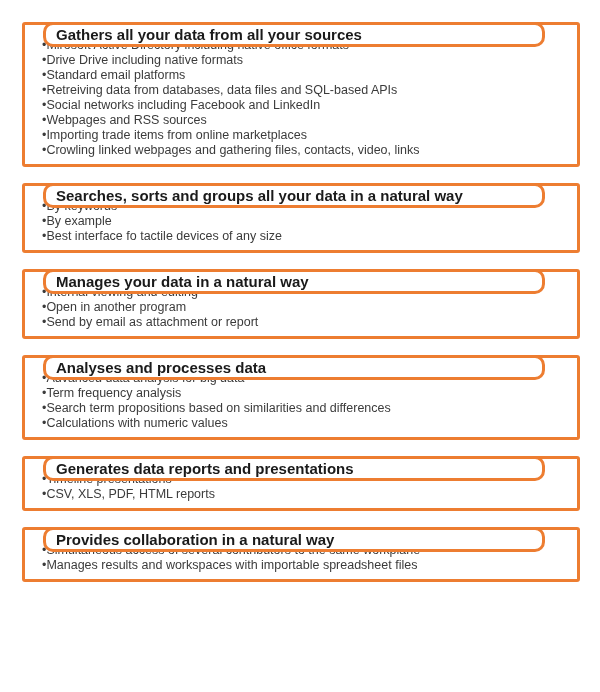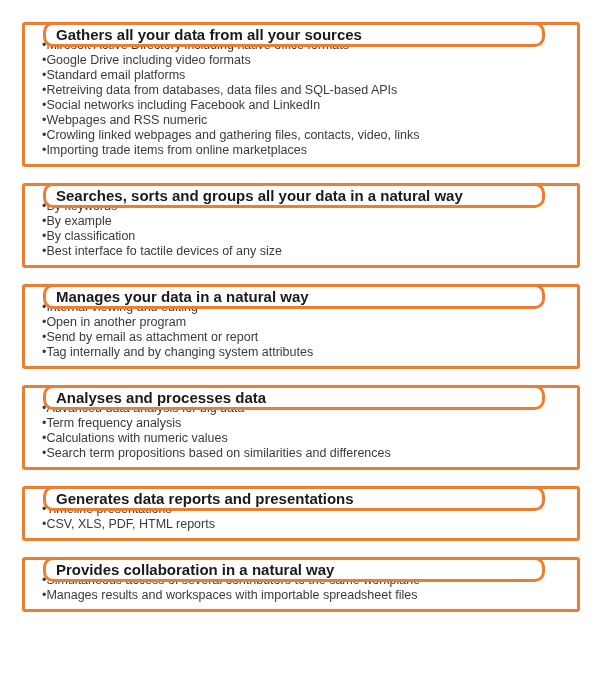--- a/index.html
+++ b/index.html
@@ -75,69 +75,67 @@
 
 <div class="page">
   <div id="sections">
   <section class="feature-section">
     <div class="title-box">
       <h2 class="section-title">Gathers all your data from all your sources</h2>
     </div>
     <div class="outer-box">
       <ul class="bullets">
             <li class="bullet">•Mirosoft Active Directory including native office formats</li>
-            <li class="bullet">•Google Drive including video formats</li>
+            <li class="bullet">•Drive Drive including native formats</li>
             <li class="bullet">•Standard email platforms</li>
             <li class="bullet">•Retreiving data from databases, data files and SQL-based APIs</li>
             <li class="bullet">•Social networks including Facebook and LinkedIn</li>
-            <li class="bullet">•Webpages and RSS numeric</li>
+            <li class="bullet">•Webpages and RSS sources</li>
+            <li class="bullet">•Importing trade items from online marketplaces</li>
             <li class="bullet">•Crowling linked webpages and gathering files, contacts, video, links</li>
-            <li class="bullet">•Importing trade items from online marketplaces</li>
           </ul>
     </div>
   </section>
 
   <section class="feature-section">
     <div class="title-box">
       <h2 class="section-title">Searches, sorts and groups all your data in a natural way</h2>
     </div>
     <div class="outer-box">
       <ul class="bullets">
             <li class="bullet">•By keywords</li>
             <li class="bullet">•By example</li>
-            <li class="bullet">•By classification</li>
             <li class="bullet">•Best interface fo tactile devices of any size</li>
           </ul>
     </div>
   </section>
 
   <section class="feature-section">
     <div class="title-box">
       <h2 class="section-title">Manages your data in a natural way</h2>
     </div>
     <div class="outer-box">
       <ul class="bullets">
             <li class="bullet">•Internal viewing and editing</li>
             <li class="bullet">•Open in another program</li>
             <li class="bullet">•Send by email as attachment or report</li>
-            <li class="bullet">•Tag internally and by changing system attributes</li>
           </ul>
     </div>
   </section>
 
   <section class="feature-section">
     <div class="title-box">
       <h2 class="section-title">Analyses and processes data</h2>
     </div>
     <div class="outer-box">
       <ul class="bullets">
             <li class="bullet">•Advanced data analysis for big data</li>
             <li class="bullet">•Term frequency analysis</li>
+            <li class="bullet">•Search term propositions based on similarities and differences</li>
             <li class="bullet">•Calculations with numeric values</li>
-            <li class="bullet">•Search term propositions based on similarities and differences</li>
           </ul>
     </div>
   </section>
 
   <section class="feature-section">
     <div class="title-box">
       <h2 class="section-title">Generates data reports and presentations</h2>
     </div>
     <div class="outer-box">
       <ul class="bullets">

